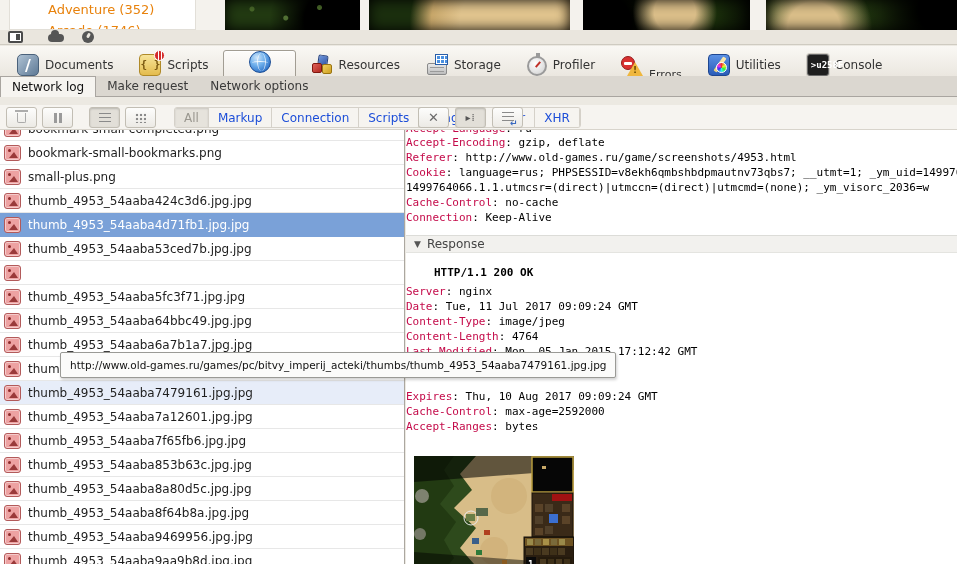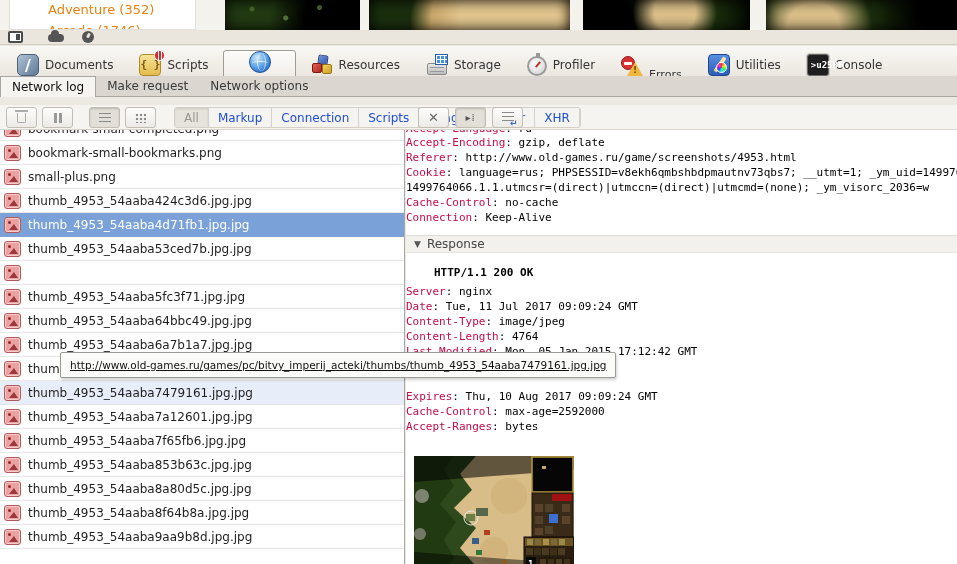--- a/index.html
+++ b/index.html
@@ -131,21 +131,21 @@
   .hkey{color:#C40A49;}
   .status-line{padding-left:8px;font-weight:bold;margin-top:12px;white-space:nowrap;margin-left:20px;}
   .section-band{margin-top:10px;height:18px;background:#F2F1EE;border-top:1px solid #DCDCD8;border-bottom:1px solid #E4E4E0;
      font-family:"DejaVu Sans","Liberation Sans",sans-serif;font-size:12px;color:#444;display:flex;align-items:center;padding-left:8px;gap:6px;}
   .section-band .tri{font-size:9px;color:#555;}
   .preview-wrap{margin:22px 0 0 8px;width:160px;height:120px;}
 
   
   .tooltip{position:absolute;left:60px;top:352px;height:26px;display:flex;align-items:center;padding:0 9px;
      background:#FBFBFA;border:1px solid #9A9A96;border-radius:2px;box-shadow:1px 2px 3px rgba(0,0,0,.18);
-     font-size:10.5px;color:#111;white-space:nowrap;z-index:50;text-decoration:underline;}
+     font-size:10.5px;color:#111;white-space:nowrap;z-index:50;}
 </style>
 </head>
 <body>
 
 <div class="browser-strip">
   <div class="cat-panel">
     <span class="cat-link">Adventure (352)</span>
     <span class="cat-link-partial">Arcade (1746)</span>
   </div>
   <div class="shot shot1"></div>
@@ -327,20 +327,24 @@
         <span class="img-icon"></span>
         <span class="req-label">thumb_4953_54aaba853b63c.jpg.jpg</span>
       </div>
       <div class="req-row">
         <span class="img-icon"></span>
         <span class="req-label">thumb_4953_54aaba8a80d5c.jpg.jpg</span>
       </div>
       <div class="req-row">
         <span class="img-icon"></span>
         <span class="req-label">thumb_4953_54aaba8f64b8a.jpg.jpg</span>
+      </div>
+      <div class="req-row">
+        <span class="img-icon"></span>
+        <span class="req-label">thumb_4953_54aaba9469956.jpg.jpg</span>
       </div>
       <div class="req-row">
         <span class="img-icon"></span>
         <span class="req-label">thumb_4953_54aaba9aa9b8d.jpg.jpg</span>
       </div>
     </div>
 </div>
 
 <div class="right-panel">
   <div class="clip-line">

